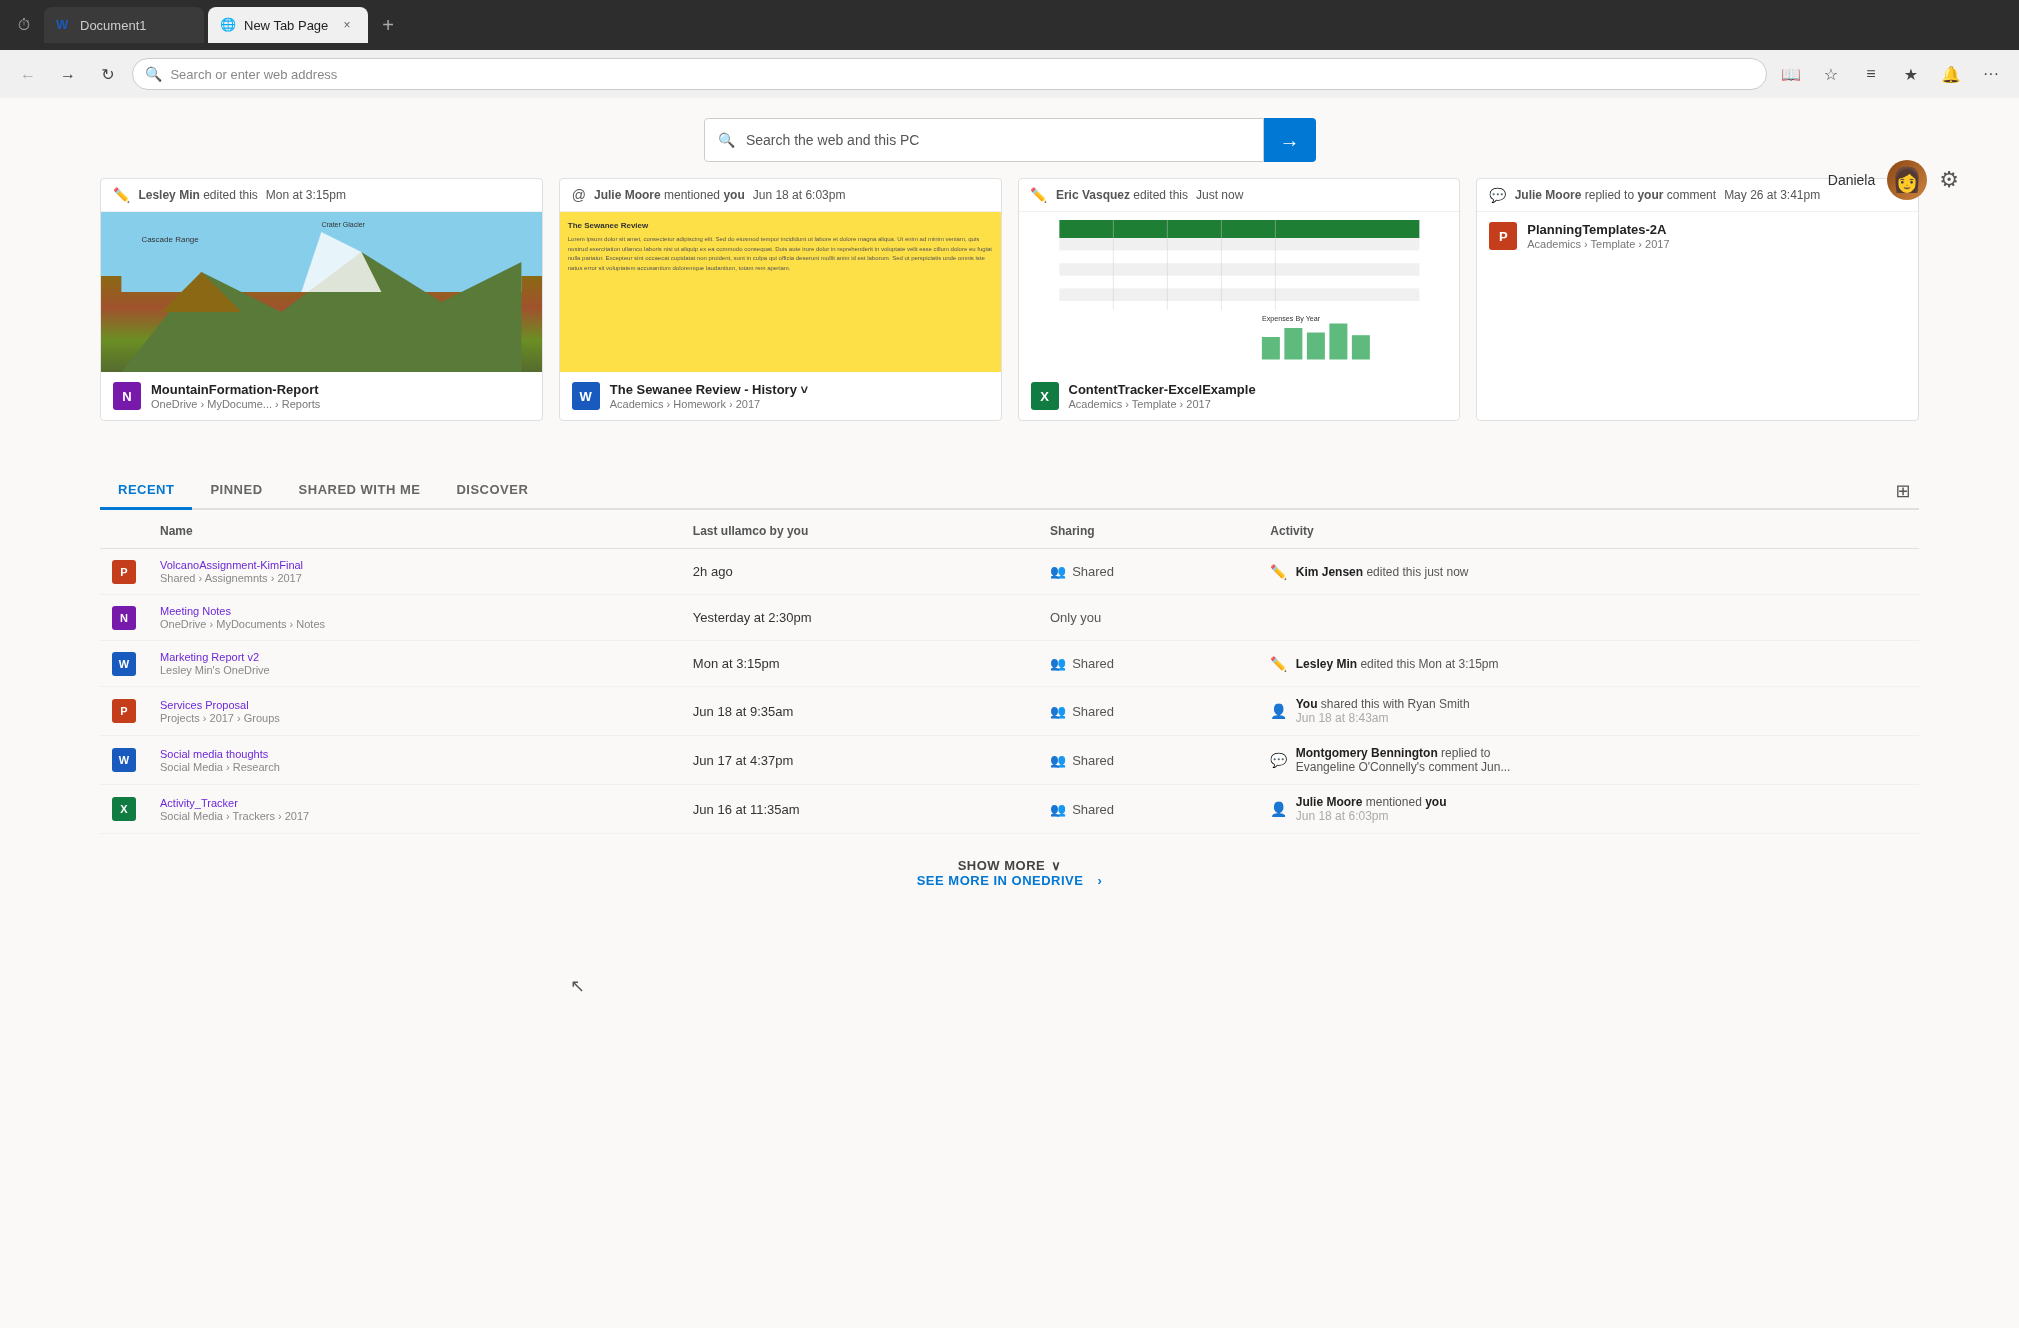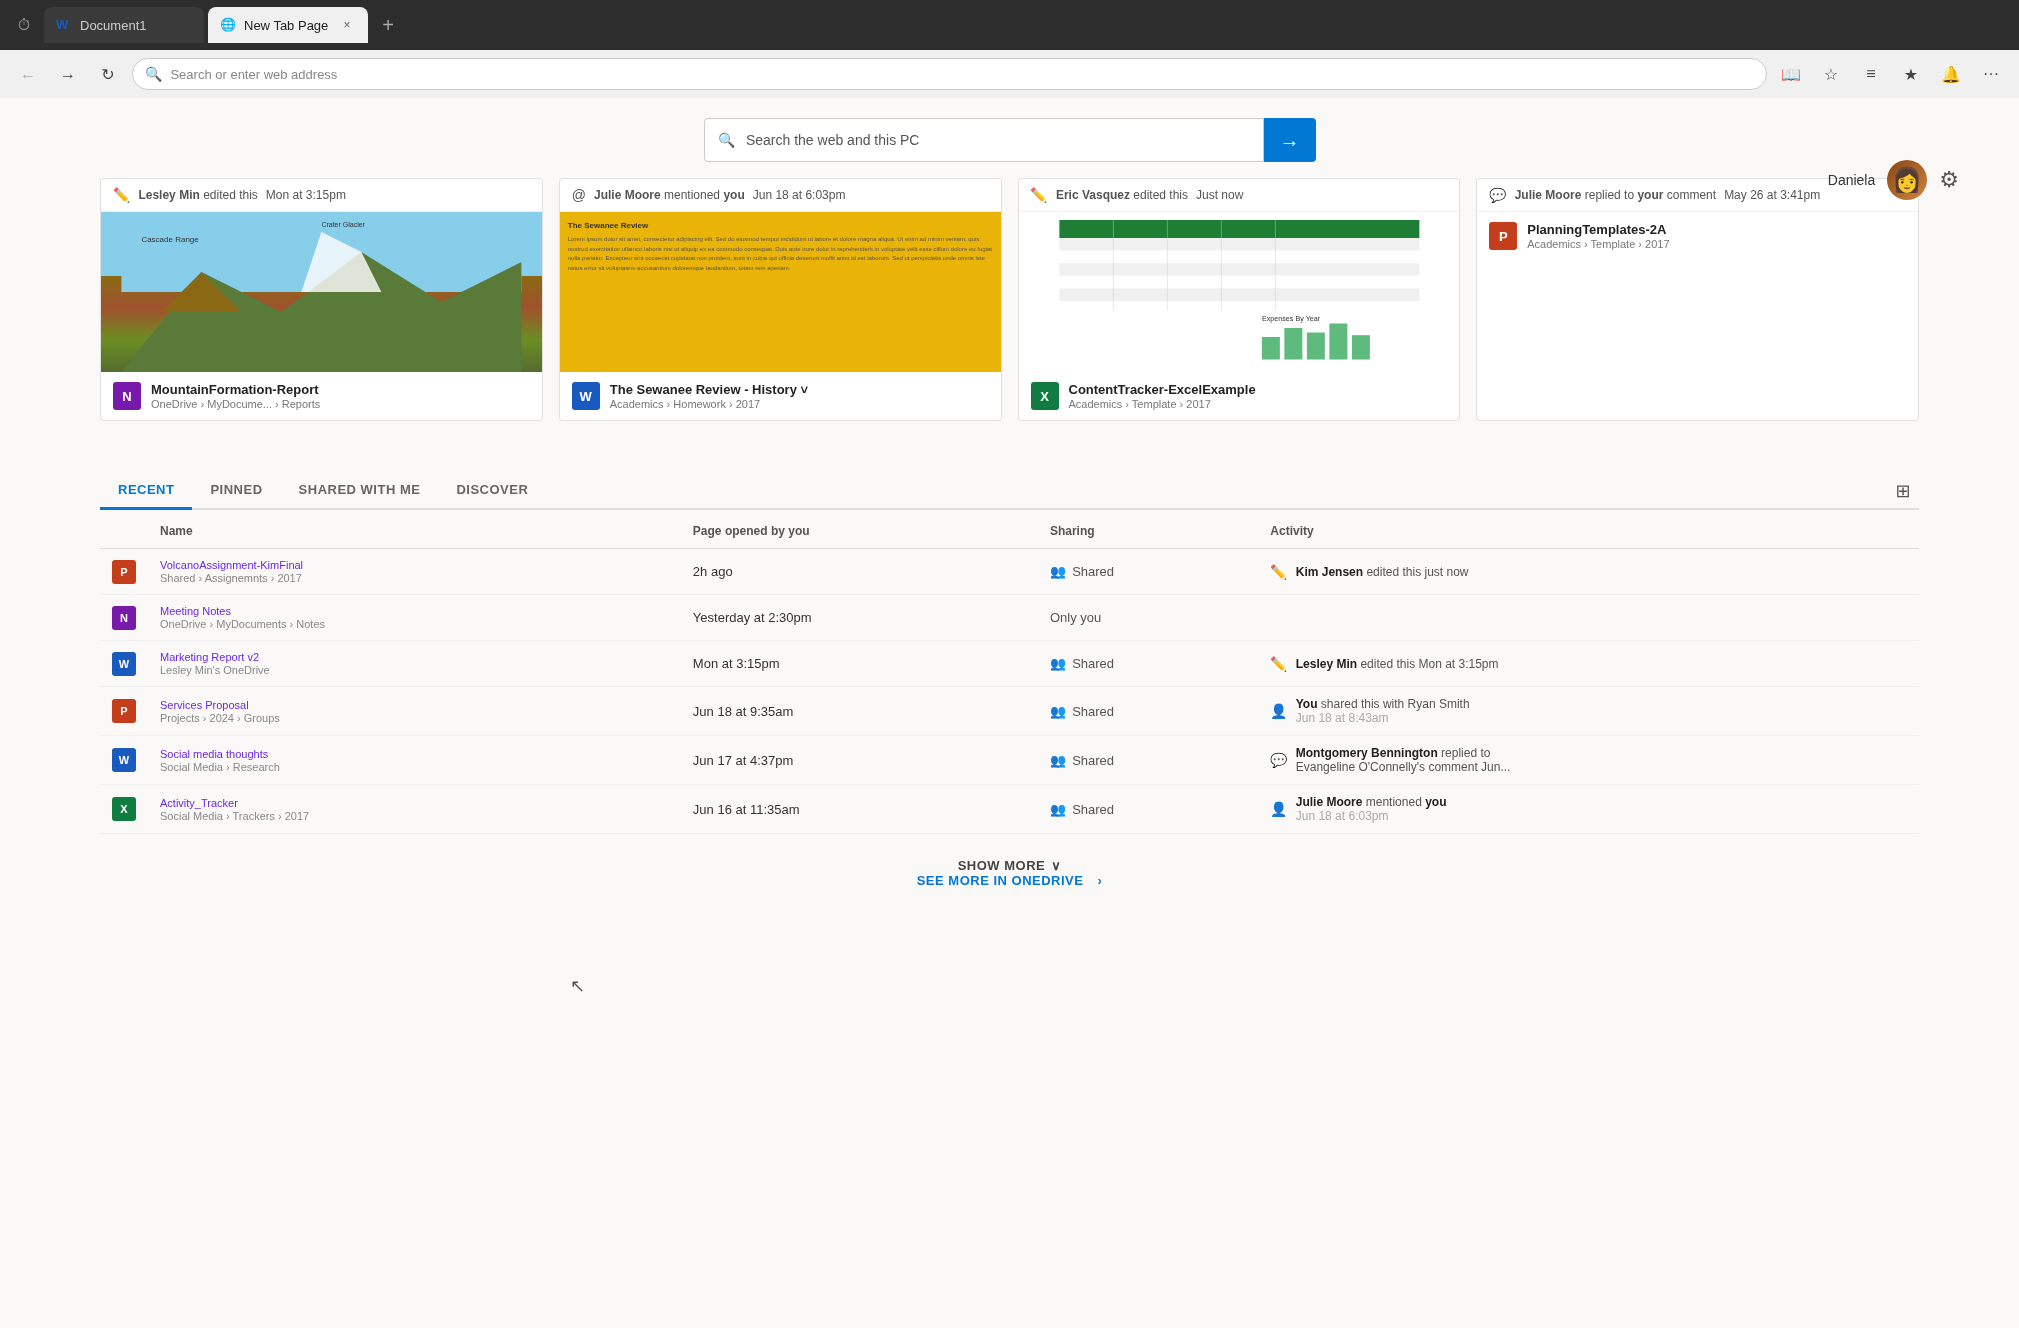--- a/index.html
+++ b/index.html
@@ -430,21 +430,21 @@
     }
 
     
     .thumb-mountain {
       background: linear-gradient(180deg, #87CEEB 0%, #87CEEB 40%, #8B6914 40%, #a0522d 60%, #6b8e23 80%, #556b2f 100%);
       width: 100%; height: 100%;
       position: relative;
     }
 
     .thumb-word-doc {
-      background: #eab308;
+      background: #fde047;
       width: 100%; height: 100%;
       padding: 8px;
       font-size: 6px;
       color: #333;
       line-height: 1.4;
       overflow: hidden;
     }
 
     .thumb-ppt {
       background: linear-gradient(135deg, #8B1A8B 0%, #4B0082 50%, #FF4500 100%);
@@ -682,21 +682,21 @@
         <span>⊞</span>
       </button>
     </div>
 
     <table class="files-table">
       <thead>
         <tr>
           <th style="width:40px;"></th>
           <th>Name</th>
           <th></th>
-          <th>Page opened by you</th>
+          <th>Last ullamco by you</th>
           <th>Sharing</th>
           <th>Activity</th>
         </tr>
       </thead>
       <tbody>
 
         <tr class="file-row">
           <td class="file-icon-cell">
             <div class="card-app-icon icon-powerpoint" style="width:24px;height:24px;font-size:11px;">P</div>
           </td>
@@ -761,21 +761,21 @@
             </div>
           </td>
         </tr>
 
         <tr class="file-row">
           <td class="file-icon-cell">
             <div class="card-app-icon icon-powerpoint" style="width:24px;height:24px;font-size:11px;">P</div>
           </td>
           <td>
             <div class="file-name-main">Services Proposal</div>
-            <div class="file-path-sub">Projects › 2024 › Groups</div>
+            <div class="file-path-sub">Projects › 2017 › Groups</div>
           </td>
           <td></td>
           <td>Jun 18 at 9:35am</td>
           <td>
             <div class="sharing-cell">
               <span>👥</span>
               <span>Shared</span>
             </div>
           </td>
           <td>

